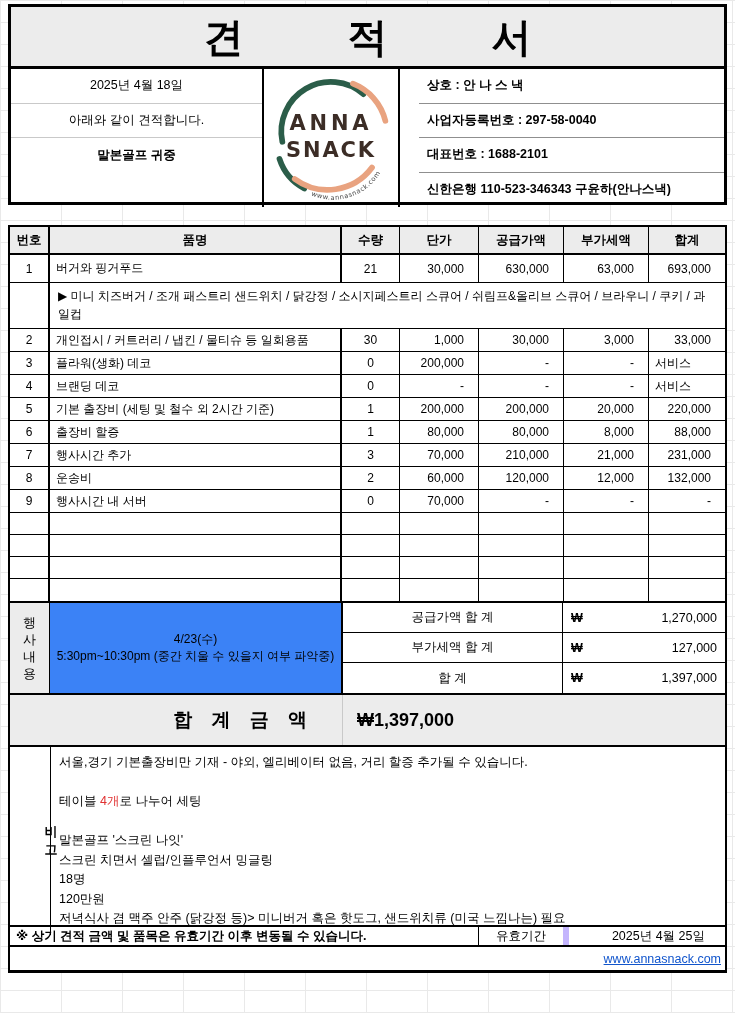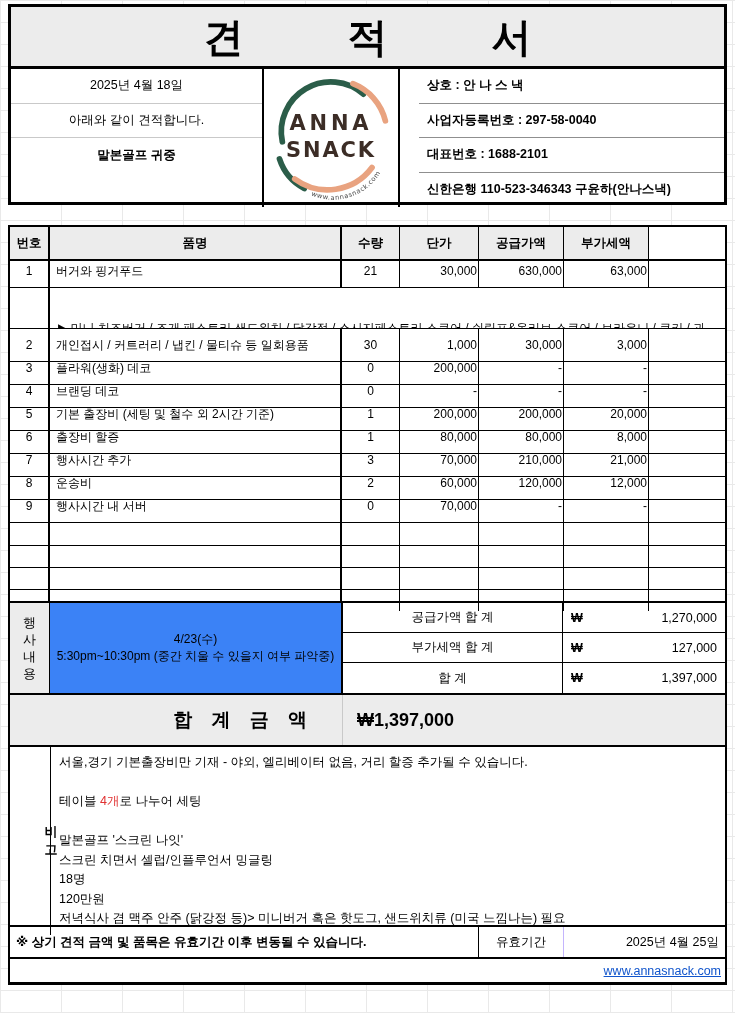--- a/index.html
+++ b/index.html
@@ -47,30 +47,30 @@
   .gap { height:20px; }
 
   
   .items { border:2px solid #000; background:#fff; }
   .tr { display:grid; grid-template-columns:40px 292px 58px 79px 85px 85px 1fr; }
   .c {
     border-right:1px solid #000; border-bottom:1px solid #000;
     display:flex; align-items:center; font-size:12px; overflow:hidden;
   }
   .c.thick { border-right-width:2px; }
-  .c:last-child { border-right:0;margin-top:32px; }
+  .c:last-child { border-right:0; }
   .tr.header .c { background:#ececec; font-weight:bold; justify-content:center; border-bottom-width:2px; font-size:12.5px; }
   .tr.header { height:28px; }
   .tr.item { height:23px; }
   .tr.item.first { height:28px; }
   .tr.empty { height:22px; }
   .tr.detail { grid-template-columns:40px 1fr; height:46px; }
   .c.center { justify-content:center; }
   .c.left { justify-content:flex-start; padding-left:6px; }
-  .c.right { justify-content:flex-end; padding-right:1px; }
+  .c.right { justify-content:flex-end; padding-right:14px; }
   .detail-text { display:block; padding:4px 8px; line-height:18px; align-items:flex-start; }
 
   
   .event-block {
     border:2px solid #000; border-top:0;
     display:grid; grid-template-columns:40px 293px 220px 1fr;
     grid-template-rows:repeat(3,30px); background:#fff;
   }
   .event-label {
     grid-row:1/4; background:#ececec; border-right:1px solid #000;
@@ -109,27 +109,27 @@
   .notes-block {
     border:2px solid #000; border-top:0; height:180px; background:#fff;
     display:grid; grid-template-columns:40px 1fr;
   }
   .notes-label { display:flex; align-items:center; justify-content:center; font-weight:bold; font-size:13px;margin-left:41px; }
   .notes-content { border-left:1px solid #000; padding:6px 8px; font-size:12.5px; line-height:19.5px; }
   .red { color:#e03131; }
 
   
   .validity-block {
-    border:2px solid #000; border-top:0; height:32px; background:#fff;
+    border:2px solid #000; border-top:0; height:20px; background:#fff;
     display:grid; grid-template-columns:468px 85px 1fr;
   }
   .validity-block > div { display:flex; align-items:center; font-size:12.5px; }
   .notice { font-weight:bold; padding-left:6px; }
   .validity-label { justify-content:center; border-left:1px solid #000; }
-  .validity-date { justify-content:flex-end; padding-right:6px; border-left:1px solid #c4b5fd; }
+  .validity-date { justify-content:flex-end; padding-right:20px; border-left:6px solid #c4b5fd; }
   .website-block {
     border:2px solid #000; border-top:0; border-bottom-width:3px; height:26px; background:#fff;
     display:flex; align-items:center; justify-content:flex-end; padding-right:4px;
   }
   .website-block a { color:#1155cc; text-decoration:underline; font-size:12.5px; }
 </style>
 </head>
 <body>
 
 <div class="doc">

